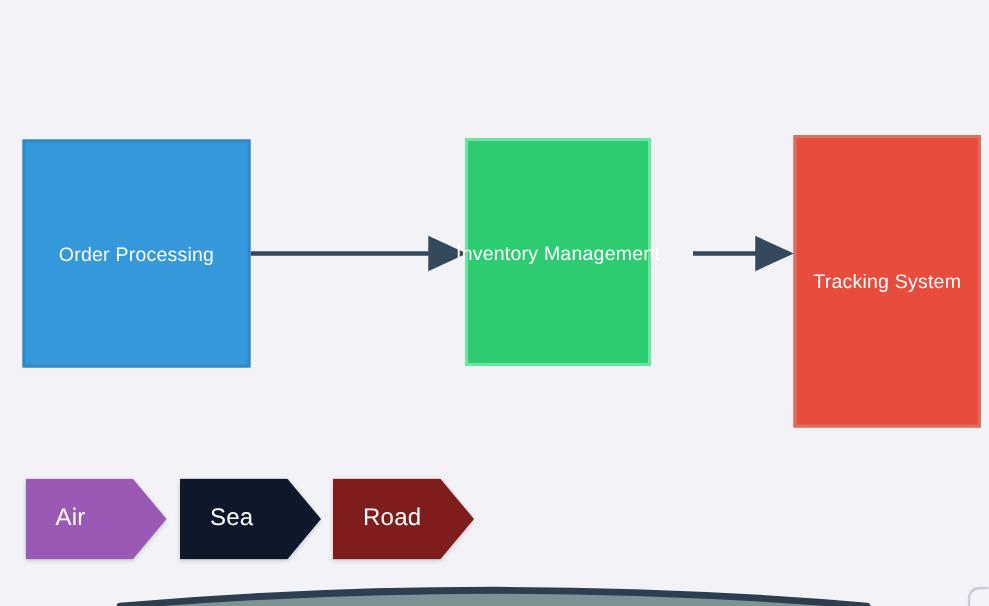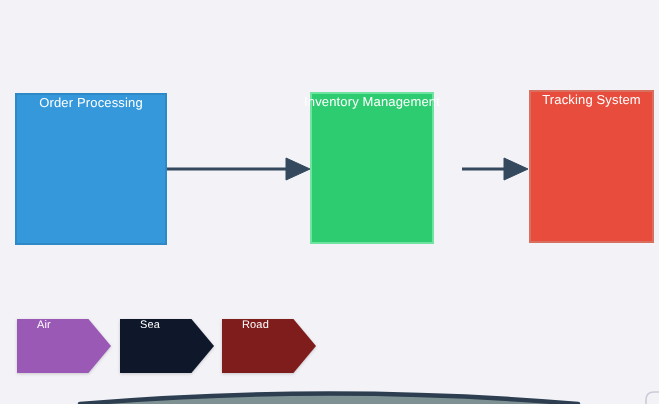--- a/index.html
+++ b/index.html
@@ -18,21 +18,21 @@
     position: absolute;
     left: 0;
     top: 0;
     width: 659px;
     height: 404px;
   }
   .node {
     position: absolute;
     box-sizing: border-box;
     display: flex;
-    align-items: flex-start;
+    align-items: center;
     justify-content: center;
     color: #ffffff;
     font-size: 13px;
     letter-spacing: 0.15px;
     white-space: nowrap;
     text-rendering: geometricPrecision;
   }
   .rect-node {
     border-style: solid;
     border-width: 2px;
@@ -50,28 +50,28 @@
     top: 92px;
     width: 124px;
     height: 152px;
     background: #2ecc71;
     border-color: #6fe3a0;
   }
   #node-tracking {
     left: 529px;
     top: 90px;
     width: 125px;
-    height: 153px;
+    height: 195px;
     background: #e74c3c;
     border-color: #d9705f;
   }
   .tag-node {
     width: 94px;
     height: 54px;
-    font-size: 11px;
+    font-size: 16px;
     justify-content: flex-start;
     padding-left: 20px;
     clip-path: polygon(0 0, 76% 0, 100% 50%, 76% 100%, 0 100%);
   }
   .tag-wrap {
     position: absolute;
     filter: drop-shadow(0 1px 1.5px rgba(0,0,0,0.18));
   }
   #tag-air-wrap { left: 17px; top: 319px; }
   #tag-sea-wrap { left: 120px; top: 319px; }

